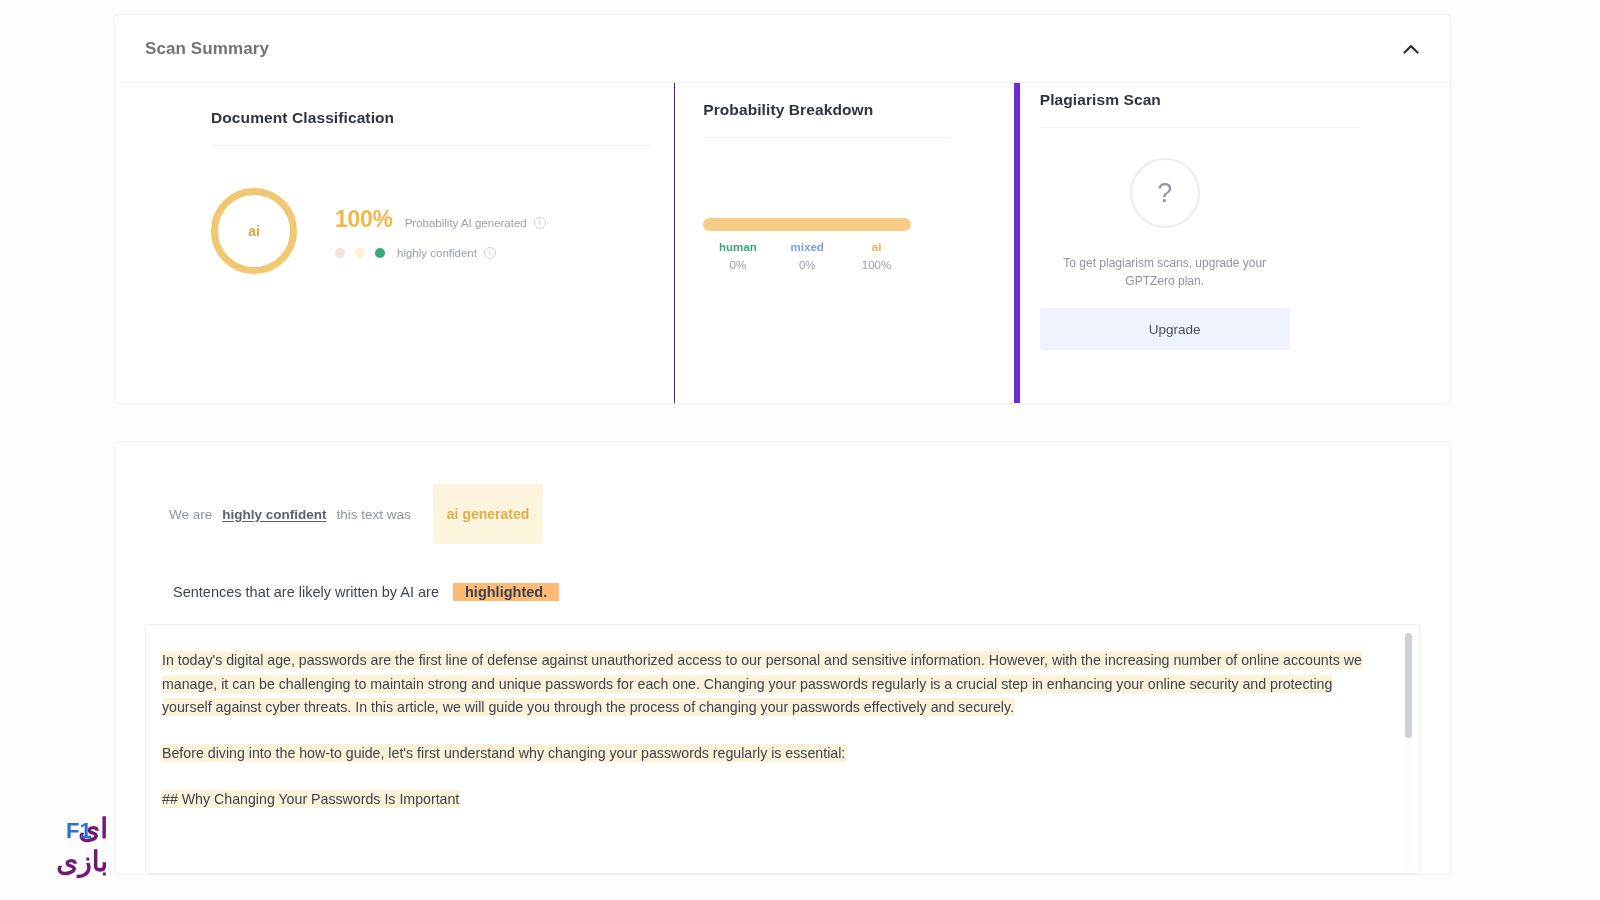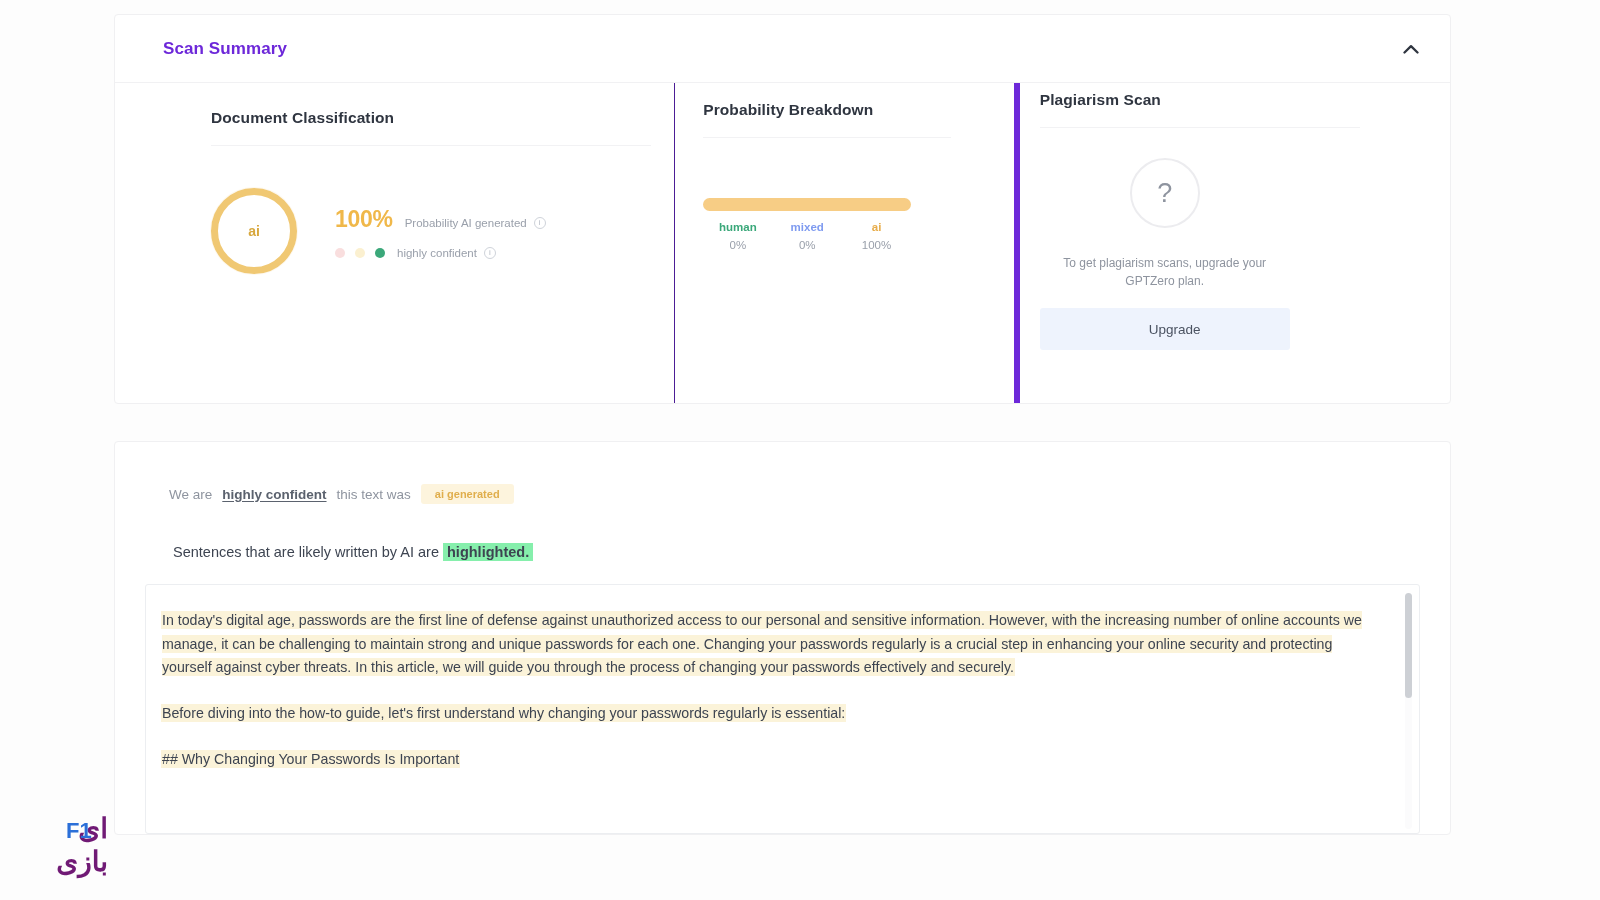--- a/index.html
+++ b/index.html
@@ -46,22 +46,21 @@
     align-items: center;
     justify-content: space-between;
     padding: 0 28px 0 30px;
     border-bottom: 1px solid #f1f1f3;
   }
 
   .card-title {
     font-size: 17px;
     font-weight: bold;
     letter-spacing: .1px;
-    color: #6d28d9;
-    margin-left: 18px;
+    color: #737373;
   }
 
   .chev {
     width: 22px; height: 22px;
     display: flex; align-items: center; justify-content: center;
     cursor: pointer;
   }
   .chev svg { display: block; }
 
   
@@ -156,21 +155,21 @@
   .stat-line-2 {
     display: flex;
     align-items: center;
     gap: 12px;
     margin-top: 14px;
   }
   .dots { display: flex; align-items: center; gap: 10px; }
   .dot { width: 10px; height: 10px; border-radius: 50%; }
 
   
-  .prob-wrap { margin-top: 60px; width: 208px; }
+  .prob-wrap { margin-top: 80px; width: 208px; }
   .prob-bar {
     height: 13px;
     border-radius: 8px;
     background: #f5f5f7;
     overflow: hidden;
     display: flex;
   }
   .prob-seg { height: 100%; }
 
   .prob-legend {
@@ -232,35 +231,37 @@
     gap: 10px;
   }
   .confidence-line b {
     color: #5b626e;
     text-decoration: underline;
     text-underline-offset: 2px;
   }
   .ai-badge {
     background: #fdf4dd;
     color: #e0ae4c;
-    font-size: 11px;
-    font-weight: bold;
-    padding: 4px 14px;
+    font-size: 14px;
+    font-weight: bold;
+    padding: 22px 14px;
     border-radius: 3px;
+    margin-left: 12px;
   }
 
   .hl-note {
     margin: 40px 0 0 58px;
     font-size: 14.5px;
     color: #3d4451;
   }
   .hl-note .hl {
-    background: #86efac;
-    font-weight: bold;
-    padding: 1px 4px;
+    background: #fdba74;
+    font-weight: bold;
+    padding: 1px 12px;
+    margin-left: 10px;
   }
 
   
   .doc-box {
     margin: 24px 30px 0 30px;
     border: 1px solid #eceef1;
     border-radius: 3px;
     height: 250px;
     position: relative;
     overflow: hidden;

